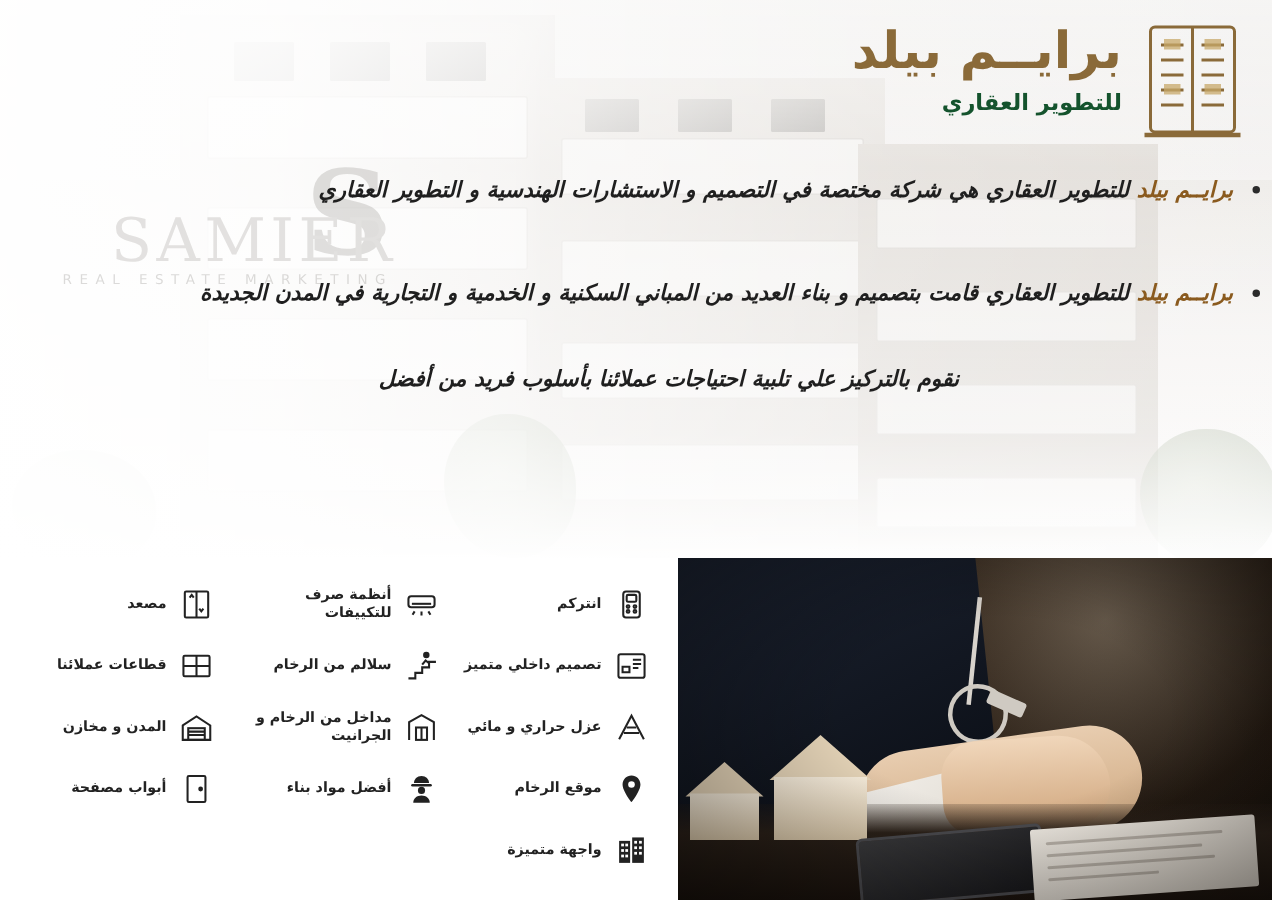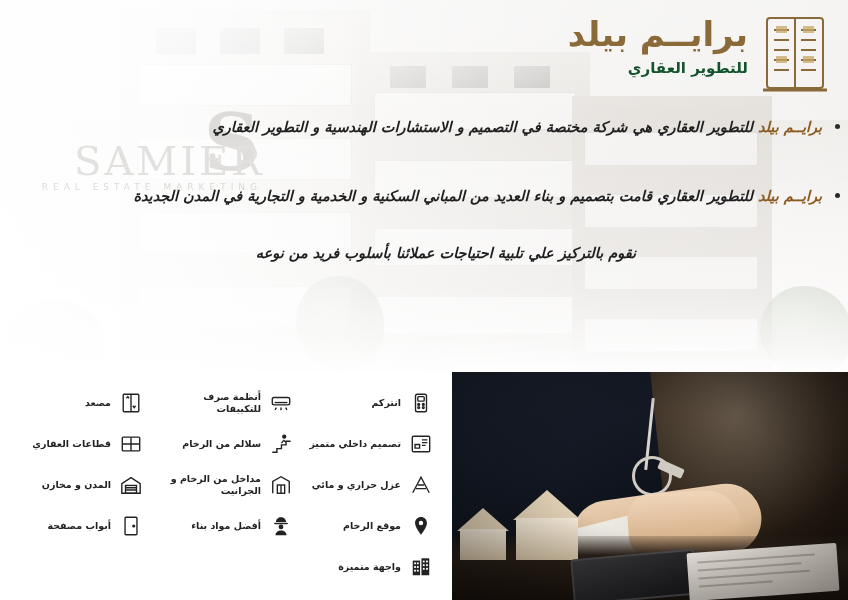--- a/index.html
+++ b/index.html
@@ -475,21 +475,21 @@
       <div class="bullet-row" style="margin-top:42px;">
         <span class="bullet-dot"></span>
         <div class="bullet-text">
           <span class="brand-inline">برايــم بيلد</span>
           <span>للتطوير العقاري قامت بتصميم و بناء العديد من المباني السكنية و الخدمية و التجارية في المدن الجديدة</span>
         </div>
       </div>
 
       <div class="bullet-row" style="margin-top:30px;">
         <div class="bullet-text center">
-          <span>نقوم بالتركيز علي تلبية احتياجات عملائنا بأسلوب فريد من نوعه</span>
+          <span>نقوم بالتركيز علي تلبية احتياجات عملائنا بأسلوب فريد من أفضل</span>
         </div>
       </div>
 
     </div>
   </div>
 
   <div class="bottom">
 
     <div class="features">
 
@@ -623,21 +623,21 @@
           <span class="feat-label">مصعد</span>
         </div>
 
         <div class="feat-item">
           <span class="feat-icon">
             <svg viewBox="0 0 24 24" width="22" height="22" fill="none" stroke="#222" stroke-width="1.5">
               <rect x="2.5" y="4.5" width="19" height="15" rx="1"></rect>
               <path d="M12 4.5v15M2.5 12h19"></path>
             </svg>
           </span>
-          <span class="feat-label">قطاعات العقاري</span>
+          <span class="feat-label">قطاعات عملائنا</span>
         </div>
 
         <div class="feat-item">
           <span class="feat-icon">
             <svg viewBox="0 0 24 24" width="22" height="22" fill="none" stroke="#222" stroke-width="1.5">
               <path d="M2 10.5 12 4l10 6.5V21H2z"></path>
               <rect x="6" y="12.5" width="12" height="8.5"></rect>
               <path d="M6 15h12M6 17.5h12"></path>
             </svg>
           </span>

